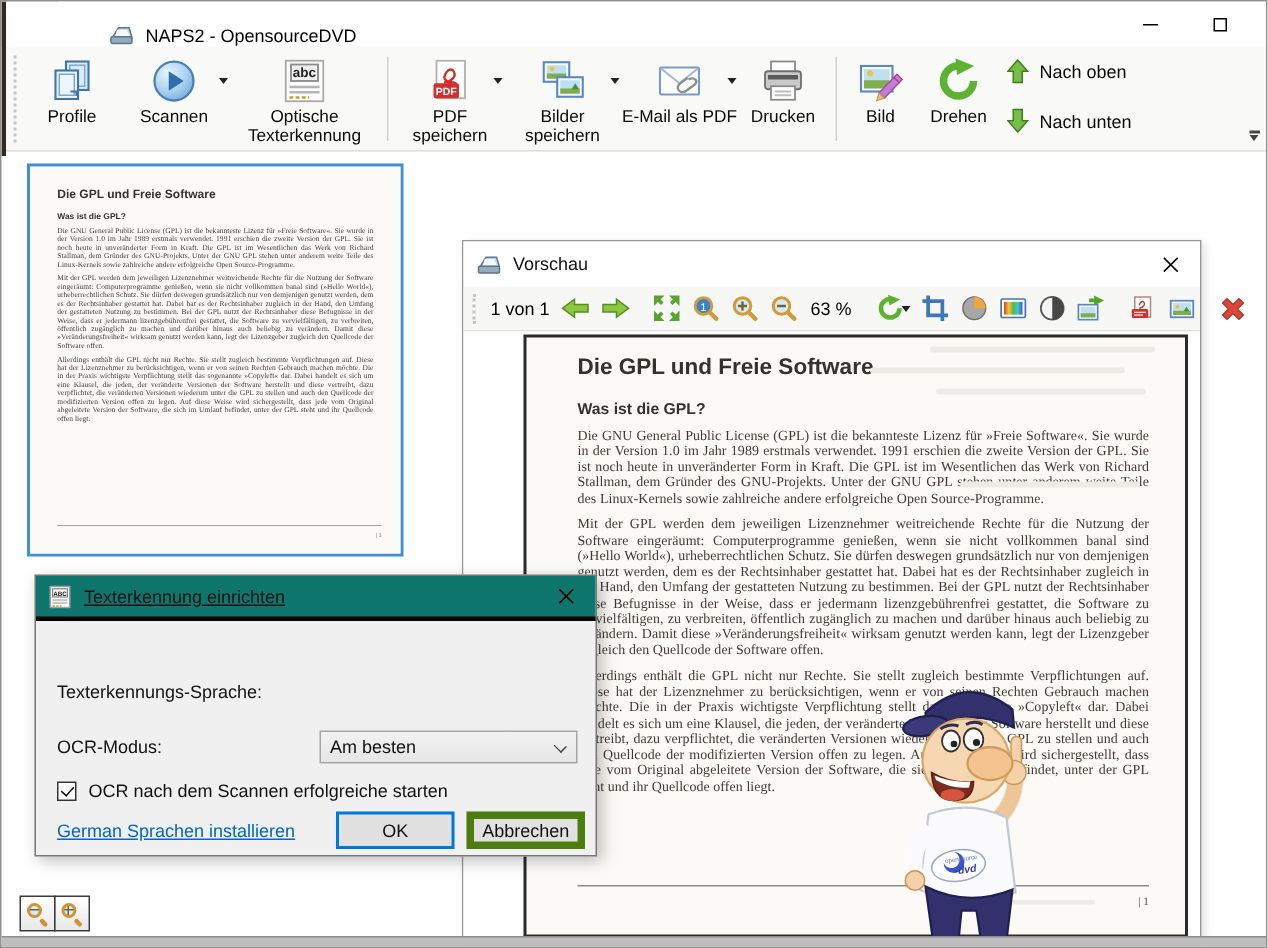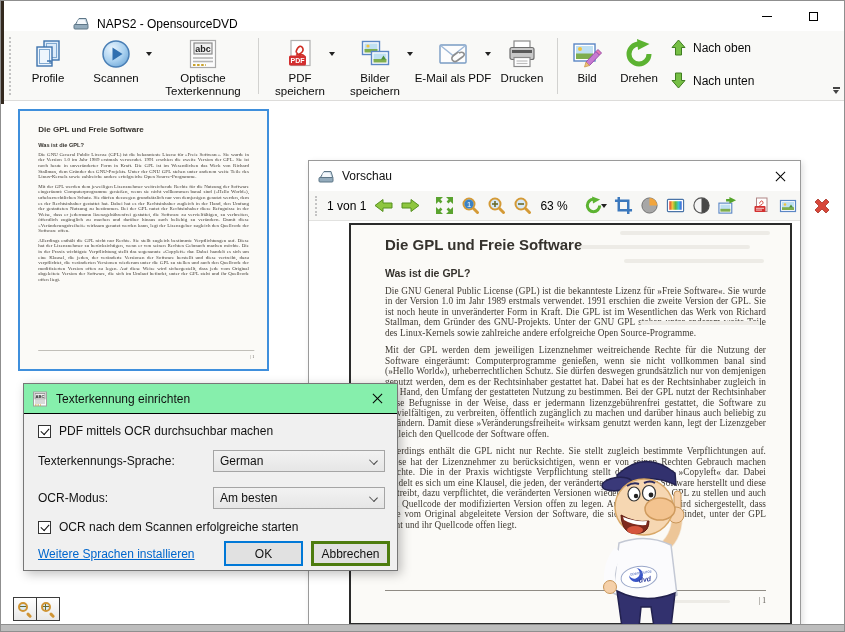--- a/index.html
+++ b/index.html
@@ -77,32 +77,32 @@
   .pv-sep{width:1px;height:20px;background:#d4d4d2;margin:0 3px;}
   .pv-drop{width:0;height:0;border-left:3.5px solid transparent;border-right:3.5px solid transparent;border-top:4px solid #222;margin-left:-2px;}
   .pv-content{position:absolute;left:0;top:60px;right:0;bottom:0;background:#fff;overflow:hidden;}
   .pv-page{position:absolute;left:40px;top:2px;width:443px;height:402px;border:2px solid #2b2b2b;padding:11px 24px 0 34px;}
   .pv-page .doc-footer{bottom:32px;} .pv-page .doc-pageno{bottom:18px;}
   .mascot{position:absolute;left:288px;top:234px;width:102px;height:202px;z-index:6;}
 
   
   .dialog{position:absolute;left:22px;top:382px;width:375px;height:188px;background:#f0f0f0;border:1px solid #777;
           box-shadow:3px 3px 10px rgba(0,0,0,0.25);z-index:50;font-size:12px;}
-  .dlg-titlebar{position:absolute;left:0;top:0;width:100%;height:30px;background:#86efac;display:flex;align-items:center;border-bottom:1px solid #000000;}
+  .dlg-titlebar{position:absolute;left:0;top:0;width:100%;height:30px;background:#0f766e;display:flex;align-items:center;border-bottom:3px solid #000000;text-decoration:underline;}
   .dlg-titlebar .ico{margin-left:8px;width:16px;height:16px;}
   .dlg-titlebar .title{margin-left:8px;font-size:12px;}
   .dlg-close{margin-left:auto;width:40px;height:30px;display:flex;align-items:center;justify-content:center;}
   .dlg-row{position:absolute;left:14px;display:flex;align-items:center;gap:8px;}
   .checkbox{width:13px;height:13px;background:#fff;border:1px solid #333;position:relative;flex:0 0 auto;}
   .checkbox.checked:after{content:"";position:absolute;left:2px;top:2.5px;width:7px;height:4px;border-left:1.8px solid #111;border-bottom:1.8px solid #111;transform:rotate(-48deg);}
   .combo{position:absolute;left:189px;width:172px;height:22px;background:linear-gradient(#f2f2f2,#e6e6e6);border:1px solid #a5a5a5;
          display:flex;align-items:center;padding-left:6px;font-size:12px;}
   .combo .chev{position:absolute;right:7px;top:8px;width:7px;height:7px;border-right:1.4px solid #444;border-bottom:1.4px solid #444;transform:rotate(45deg) scale(1,0.8);margin-top:-2px;}
   .link{color:#0066cc;text-decoration:underline;font-size:12px;}
-  .btn{height:25px;display:flex;align-items:center;justify-content:center;font-size:12px;background:#e1e1e1;border:3px solid #4d7c0f;}
+  .btn{height:25px;display:flex;align-items:center;justify-content:center;font-size:12px;background:#e1e1e1;border:5px solid #4d7c0f;}
   .btn.default{border:2px solid #0078d7;}
 </style>
 </head>
 <body>
 
 <div class="stage">
   <div class="desktop-sliver"></div>
 
   <div class="titlebar">
     <svg class="app-ico" viewBox="0 0 16 16">
@@ -523,48 +523,40 @@
         <line x1="3" y1="10" x2="13" y2="10" stroke="#b5b5b5" stroke-width="1"></line>
         <line x1="3" y1="12" x2="13" y2="12" stroke="#b5b5b5" stroke-width="1"></line>
         <line x1="3" y1="14" x2="9" y2="14" stroke="#c9a22a" stroke-width="1" stroke-dasharray="1.5,1"></line>
       </svg>
       <span class="title">Texterkennung einrichten</span>
       <div class="dlg-close">
           <div class="glyph-x"></div>
         </div>
     </div>
 
-    <div class="dlg-row" style="top:40px">
-      <div class="checkbox checked"></div>
-      <span>PDF mittels OCR durchsuchbar machen</span>
-    </div>
 
     <div class="dlg-row" style="top:70px">
       <span>Texterkennungs-Sprache:</span>
-    </div>
-    <div class="combo" style="top:66px">
-      <span>German</span>
-      <div class="chev"></div>
     </div>
 
     <div class="dlg-row" style="top:107px">
       <span>OCR-Modus:</span>
     </div>
     <div class="combo" style="top:103px">
       <span>Am besten</span>
       <div class="chev"></div>
     </div>
 
     <div class="dlg-row" style="top:136px">
       <div class="checkbox checked"></div>
       <span>OCR nach dem Scannen erfolgreiche starten</span>
     </div>
 
     <div class="dlg-row" style="top:163px">
-      <span class="link">Weitere Sprachen installieren</span>
+      <span class="link">German Sprachen installieren</span>
     </div>
     <div class="btn default" style="position:absolute;left:200px;top:157px;width:79px">
       <span>OK</span>
     </div>
     <div class="btn" style="position:absolute;left:287px;top:157px;width:79px">
       <span>Abbrechen</span>
     </div>
   </div>
 
   <div class="bottom-frame"></div>

